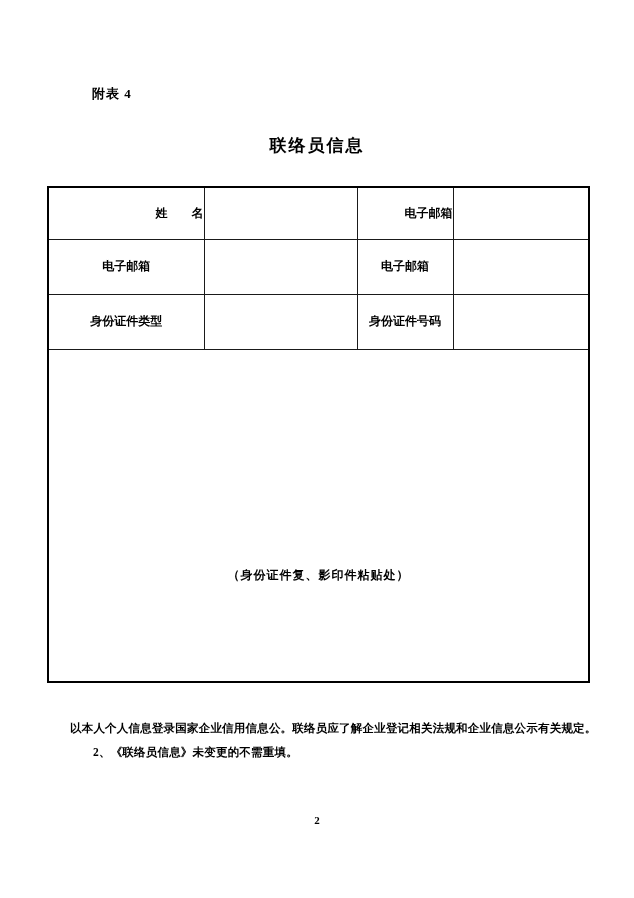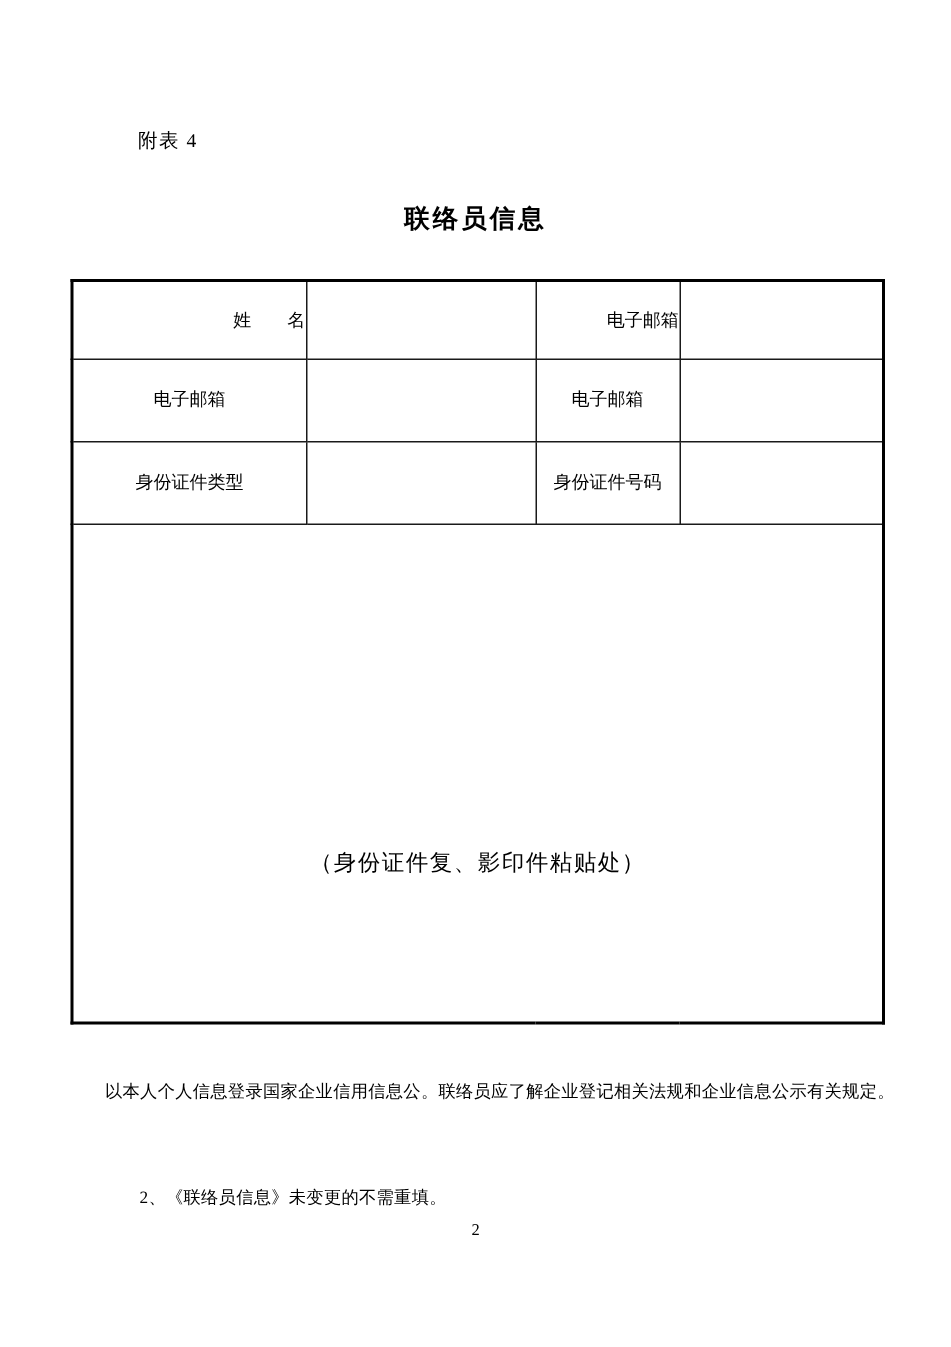--- a/index.html
+++ b/index.html
@@ -1,15 +1,15 @@
 <!DOCTYPE html>
 <html><head>
 <meta charset="utf-8">
 <style>
-  * { margin: 0; padding: 0; box-sizing: border-box; }
+  * { margin: 0; padding: 0; box-sizing: border-box; font-weight: bold; }
   html, body { background: #ffffff; }
   body {
     position: relative;
     width: 634px;
     height: 898px;
     font-family: "Liberation Serif", "DejaVu Serif", serif;
     color: #000000;
     overflow: hidden;
   }
   .attachment-label {
@@ -48,35 +48,35 @@
   }
   tr.row-1 td { height: 52px; text-align: right; }
   tr.row-2 td { height: 55px; }
   tr.row-3 td { height: 55px; }
   td.paste-cell {
     height: 333px;
     vertical-align: top;
   }
   .paste-label {
     padding-top: 120px;
-    font-size: 15px;
+    font-size: 12px;
     letter-spacing: 1px;
     text-align: center;
   }
   .notes {
     position: absolute;
     left: 63px;
     top: 716px;
     width: 515px;
     font-size: 11.5px;
     line-height: 24px;
   }
   .note-line { white-space: nowrap; letter-spacing: 0.2px; }
   .note-line.cont { padding-left: 7px; }
-  .note-line.second { padding-left: 30px; margin-top: 47px; }
+  .note-line.second { padding-left: 30px; }
   .page-number {
     position: absolute;
     left: 0;
     top: 814px;
     width: 634px;
     text-align: center;
     font-size: 11px;
   }
 </style>
 </head>

